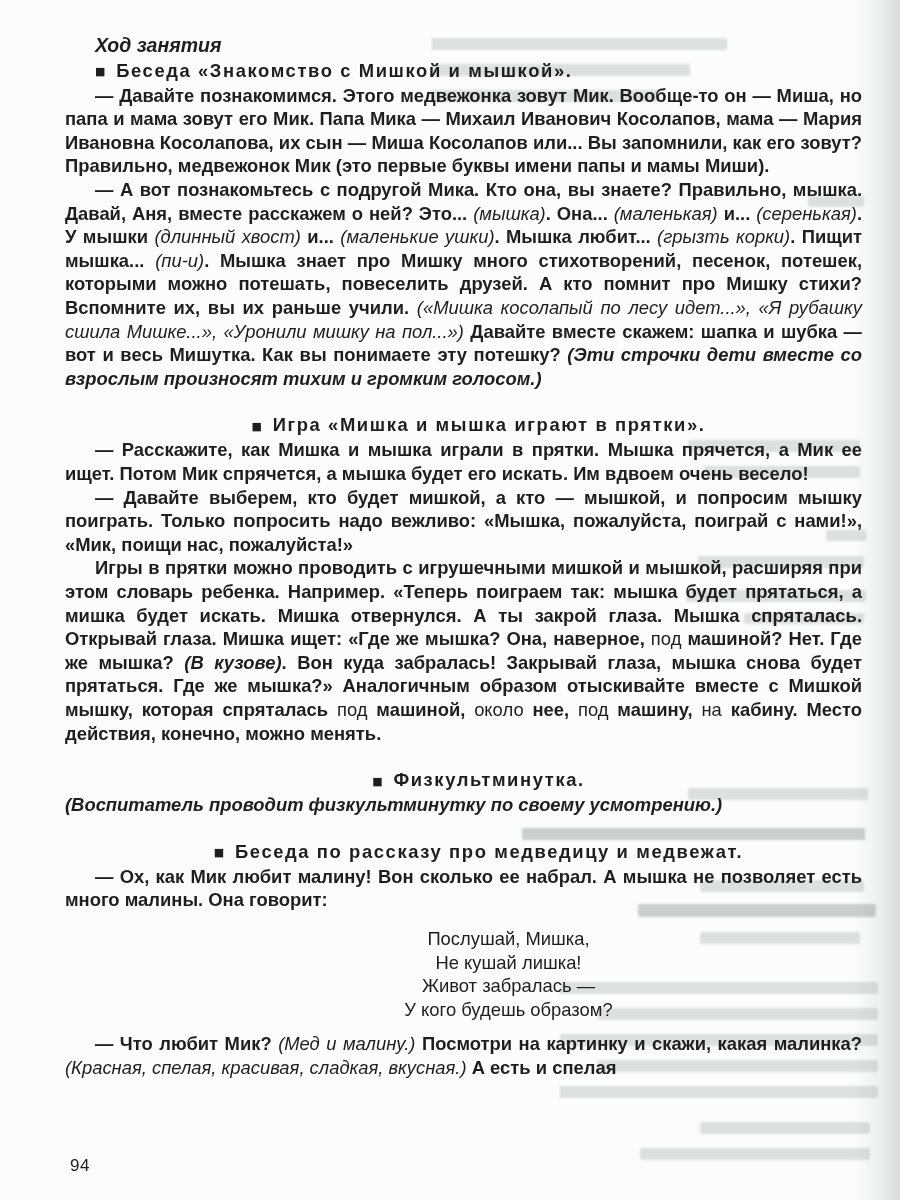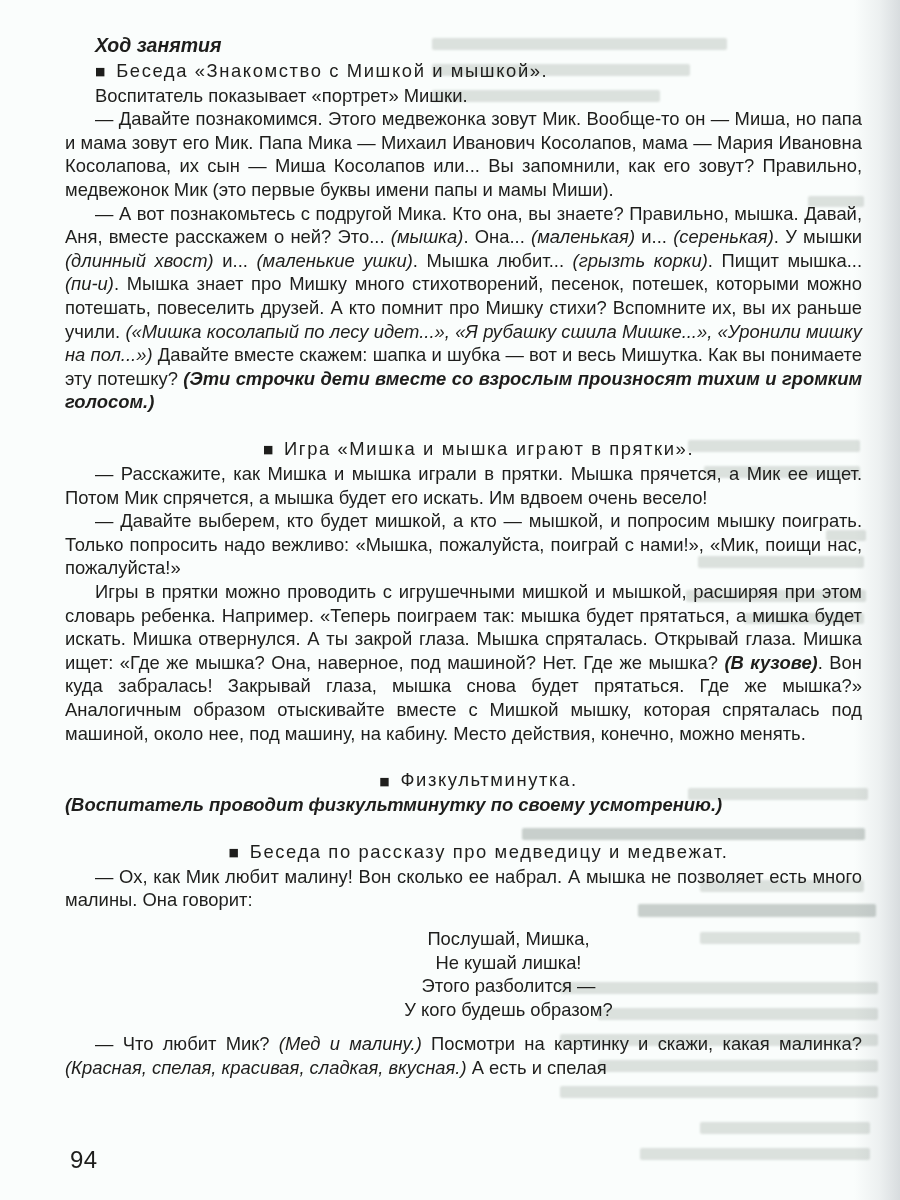--- a/index.html
+++ b/index.html
@@ -47,41 +47,41 @@
     margin: 0;
     text-align: justify;
     text-indent: 30px;
   }
   p.flush { text-indent: 0; }
   p.bullet {
     text-align: left;
     letter-spacing: 1.6px;
   }
   p.sect { margin-top: 23px; text-align: center; }
-  .run-r { font-style: normal; font-weight: normal; }
+  .run-r { font-style: normal; font-weight: bold; }
   .run-i { font-style: italic; }
   .run-b { font-weight: normal; }
   .run-bi { font-weight: bold; font-style: italic; }
   .run-sq {
     font-family: "DejaVu Sans", sans-serif;
     font-size: 0.6em;
     vertical-align: 0.14em;
     letter-spacing: 0;
     padding-right: 4px;
   }
   .poem {
     margin: 15px 0 11px 90px;
     text-align: center;
   }
   .poem .poem-line { white-space: pre; }
   .page-number {
     position: absolute;
     left: 70px;
-    bottom: 28px;
-    font-size: 24px;
+    bottom: 22px;
+    font-size: 17px;
     letter-spacing: 0.5px;
     margin-top: 32px;
   }
 </style>
 </head>
 <body>
 
 <div class="page">
 
   <div class="bleed-layer">
@@ -106,39 +106,38 @@
     <div class="bl" style="left:598px; top:1060px; width:280px; height:12px;"></div>
     <div class="bl" style="left:560px; top:1086px; width:318px; height:12px;"></div>
     <div class="bl" style="left:700px; top:1122px; width:170px; height:12px;"></div>
     <div class="bl" style="left:640px; top:1148px; width:230px; height:12px;"></div>
   </div>
 
   <div class="content">
     <div class="title">Ход занятия</div>
 
     <p class="bullet"><span class="run-sq">■</span><span class="run-r"> Беседа «Знакомство с Мишкой и мышкой».</span></p>
-    <p><span class="run-r">Воспитатель показывает «портрет» Мишки.</span></p>
     <p><span class="run-r">— Давайте познакомимся. Этого медвежонка зовут Мик. Вообще-то он — Миша, но папа и мама зовут его Мик. Папа Мика — Михаил Иванович Косолапов, мама — Мария Ивановна Косолапова, их сын — Миша Косолапов или... Вы запомнили, как его зовут? Правильно, медвежонок Мик (это первые буквы имени папы и мамы Миши).</span></p>
     <p><span class="run-r">— А вот познакомьтесь с подругой Мика. Кто она, вы знаете? Правильно, мышка. Давай, Аня, вместе расскажем о ней? Это... </span><span class="run-i">(мышка)</span><span class="run-r">. Она... </span><span class="run-i">(маленькая)</span><span class="run-r"> и... </span><span class="run-i">(серенькая)</span><span class="run-r">. У мышки </span><span class="run-i">(длинный хвост)</span><span class="run-r"> и... </span><span class="run-i">(маленькие ушки)</span><span class="run-r">. Мышка любит... </span><span class="run-i">(грызть корки)</span><span class="run-r">. Пищит мышка... </span><span class="run-i">(пи-и)</span><span class="run-r">. Мышка знает про Мишку много стихотворений, песенок, потешек, которыми можно потешать, повеселить друзей. А кто помнит про Мишку стихи? Вспомните их, вы их раньше учили. </span><span class="run-i">(«Мишка косолапый по лесу идет...», «Я рубашку сшила Мишке...», «Уронили мишку на пол...»)</span><span class="run-r"> Давайте вместе скажем: шапка и шубка — вот и весь Мишутка. Как вы понимаете эту потешку? </span><span class="run-bi">(Эти строчки дети вместе со взрослым произносят тихим и громким голосом.)</span></p>
 
     <p class="bullet sect"><span class="run-sq">■</span><span class="run-r"> Игра «Мишка и мышка играют в прятки».</span></p>
     <p><span class="run-r">— Расскажите, как Мишка и мышка играли в прятки. Мышка прячется, а Мик ее ищет. Потом Мик спрячется, а мышка будет его искать. Им вдвоем очень весело!</span></p>
     <p><span class="run-r">— Давайте выберем, кто будет мишкой, а кто — мышкой, и попросим мышку поиграть. Только попросить надо вежливо: «Мышка, пожалуйста, поиграй с нами!», «Мик, поищи нас, пожалуйста!»</span></p>
     <p><span class="run-r">Игры в прятки можно проводить с игрушечными мишкой и мышкой, расширяя при этом словарь ребенка. Например. «Теперь поиграем так: мышка будет прятаться, а мишка будет искать. Мишка отвернулся. А ты закрой глаза. Мышка спряталась. Открывай глаза. Мишка ищет: «Где же мышка? Она, наверное, </span><span class="run-b">под</span><span class="run-r"> машиной? Нет. Где же мышка? </span><span class="run-bi">(В кузове)</span><span class="run-r">. Вон куда забралась! Закрывай глаза, мышка снова будет прятаться. Где же мышка?» Аналогичным образом отыскивайте вместе с Мишкой мышку, которая спряталась </span><span class="run-b">под</span><span class="run-r"> машиной, </span><span class="run-b">около</span><span class="run-r"> нее, </span><span class="run-b">под</span><span class="run-r"> машину, </span><span class="run-b">на</span><span class="run-r"> кабину. Место действия, конечно, можно менять.</span></p>
 
     <p class="bullet sect"><span class="run-sq">■</span><span class="run-r"> Физкультминутка.</span></p>
     <p class="flush"><span class="run-bi">(Воспитатель проводит физкультминутку по своему усмотрению.)</span></p>
 
     <p class="bullet sect"><span class="run-sq">■</span><span class="run-r"> Беседа по рассказу про медведицу и медвежат.</span></p>
     <p><span class="run-r">— Ох, как Мик любит малину! Вон сколько ее набрал. А мышка не позволяет есть много малины. Она говорит:</span></p>
 
     <div class="poem">
       <div class="poem-line">Послушай, Мишка,</div>
       <div class="poem-line">Не кушай лишка!</div>
-      <div class="poem-line">Этого разболится —</div>
+      <div class="poem-line">Живот забралась —</div>
       <div class="poem-line">У кого будешь образом?</div>
     </div>
 
     <p><span class="run-r">— Что любит Мик? </span><span class="run-i">(Мед и малину.)</span><span class="run-r"> Посмотри на картинку и скажи, какая малинка? </span><span class="run-i">(Красная, спелая, красивая, сладкая, вкусная.)</span><span class="run-r"> А есть и спелая</span></p>
   </div>
 
   <div class="page-number">94</div>
 
   <div class="edge-right"></div>
 </div>

